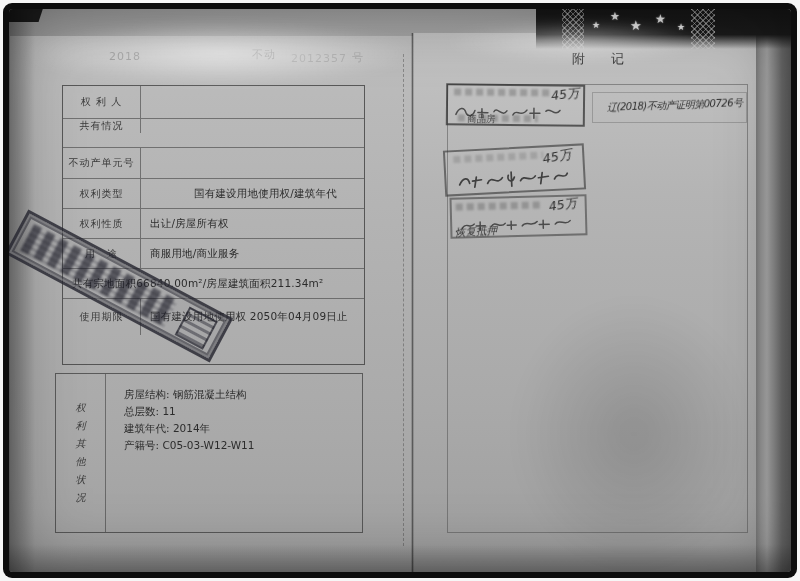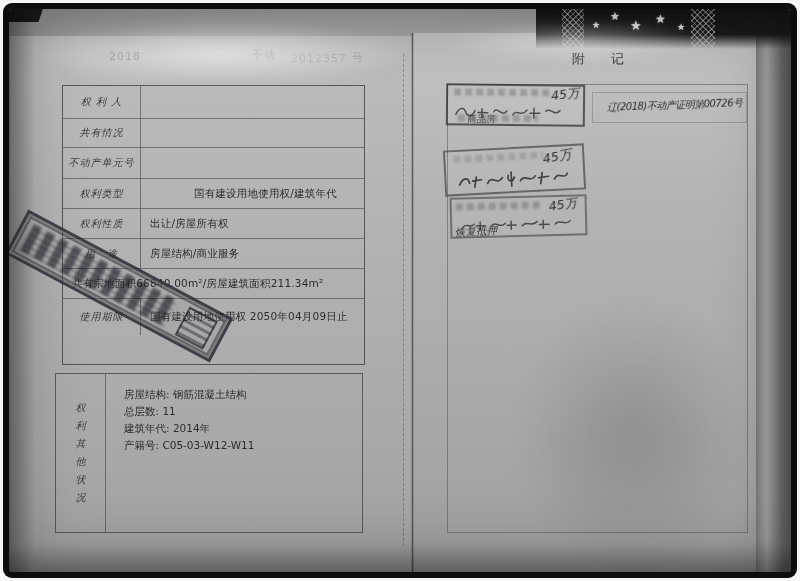--- a/index.html
+++ b/index.html
@@ -51,21 +51,21 @@
   
   .title-frag{position:absolute;font-size:11px;color:#4a4a4a;letter-spacing:1px;}
 
   
   .main-table{position:absolute;left:53px;top:76px;width:303px;height:280px;
          border:1px solid rgba(55,55,55,.75);}
   .trow{display:flex;border-bottom:1px solid rgba(55,55,55,.55);}
   .trow:last-child{border-bottom:none;}
   .tlabel{width:78px;border-right:1px solid rgba(55,55,55,.55);display:flex;align-items:center;
          justify-content:center;text-align:center;font-size:10px;color:#3a3a3a;padding:0 3px;
-         font-style:italic;letter-spacing:1px;}
+         letter-spacing:1px;}
   .tvalue{flex:1;display:flex;align-items:center;font-size:10.5px;color:#2c2c2c;
          padding-left:9px;letter-spacing:.2px;filter:blur(.2px);}
 
   
   .other-box{position:absolute;left:46px;top:364px;width:308px;height:160px;
          border:1px solid rgba(55,55,55,.7);}
   .other-label{position:absolute;left:0;top:0;bottom:0;width:50px;
          border-right:1px solid rgba(55,55,55,.55);display:flex;flex-direction:column;
          align-items:center;justify-content:center;gap:4px;font-size:10px;color:#3c3c3c;font-style:italic;}
   .other-lines{position:absolute;left:50px;top:12px;right:4px;font-size:10.5px;line-height:17px;
@@ -135,38 +135,38 @@
         <span class="title-frag" style="left: 100px; top: 41px; opacity: 0.5;">2018</span>
         <span class="title-frag" style="left: 243px; top: 38px; opacity: 0.45;">不动</span>
         <span class="title-frag" style="left: 282px; top: 43px; opacity: 0.28;">2012357</span>
         <span class="title-frag" style="left: 343px; top: 41px; opacity: 0.32;">号</span>
       </div>
 
     <div class="main-table" id="main-table">
         <div class="trow" style="height: 33px;">
           <div class="tlabel">权 利 人</div>
         </div>
-        <div class="trow" style="height: 29px;">
+        <div class="trow" style="height: 29px; flex-direction: column;">
           <div class="tlabel">共有情况</div>
           <div class="tvalue"></div>
         </div>
         <div class="trow" style="height: 31px;">
           <div class="tlabel">不动产单元号</div>
         </div>
         <div class="trow" style="height: 30px; gap: 44px;">
           <div class="tlabel">权利类型</div>
           <div class="tvalue">国有建设用地使用权/建筑年代</div>
         </div>
         <div class="trow" style="height: 30px;">
           <div class="tlabel">权利性质</div>
           <div class="tvalue">出让/房屋所有权</div>
         </div>
         <div class="trow" style="height: 30px;">
           <div class="tlabel">用　途</div>
-          <div class="tvalue">房屋结构/商业服务</div>
+          <div class="tvalue">商服用地/商业服务</div>
         </div>
         <div class="trow" style="height: 30px;">
           <div class="tvalue">共有宗地面积66840.00m²/房屋建筑面积211.34m²</div>
         </div>
         <div class="trow" style="height: 36px;">
           <div class="tlabel">使用期限</div>
           <div class="tvalue">国有建设用地使用权 2050年04月09日止</div>
         </div>
       </div>
 

